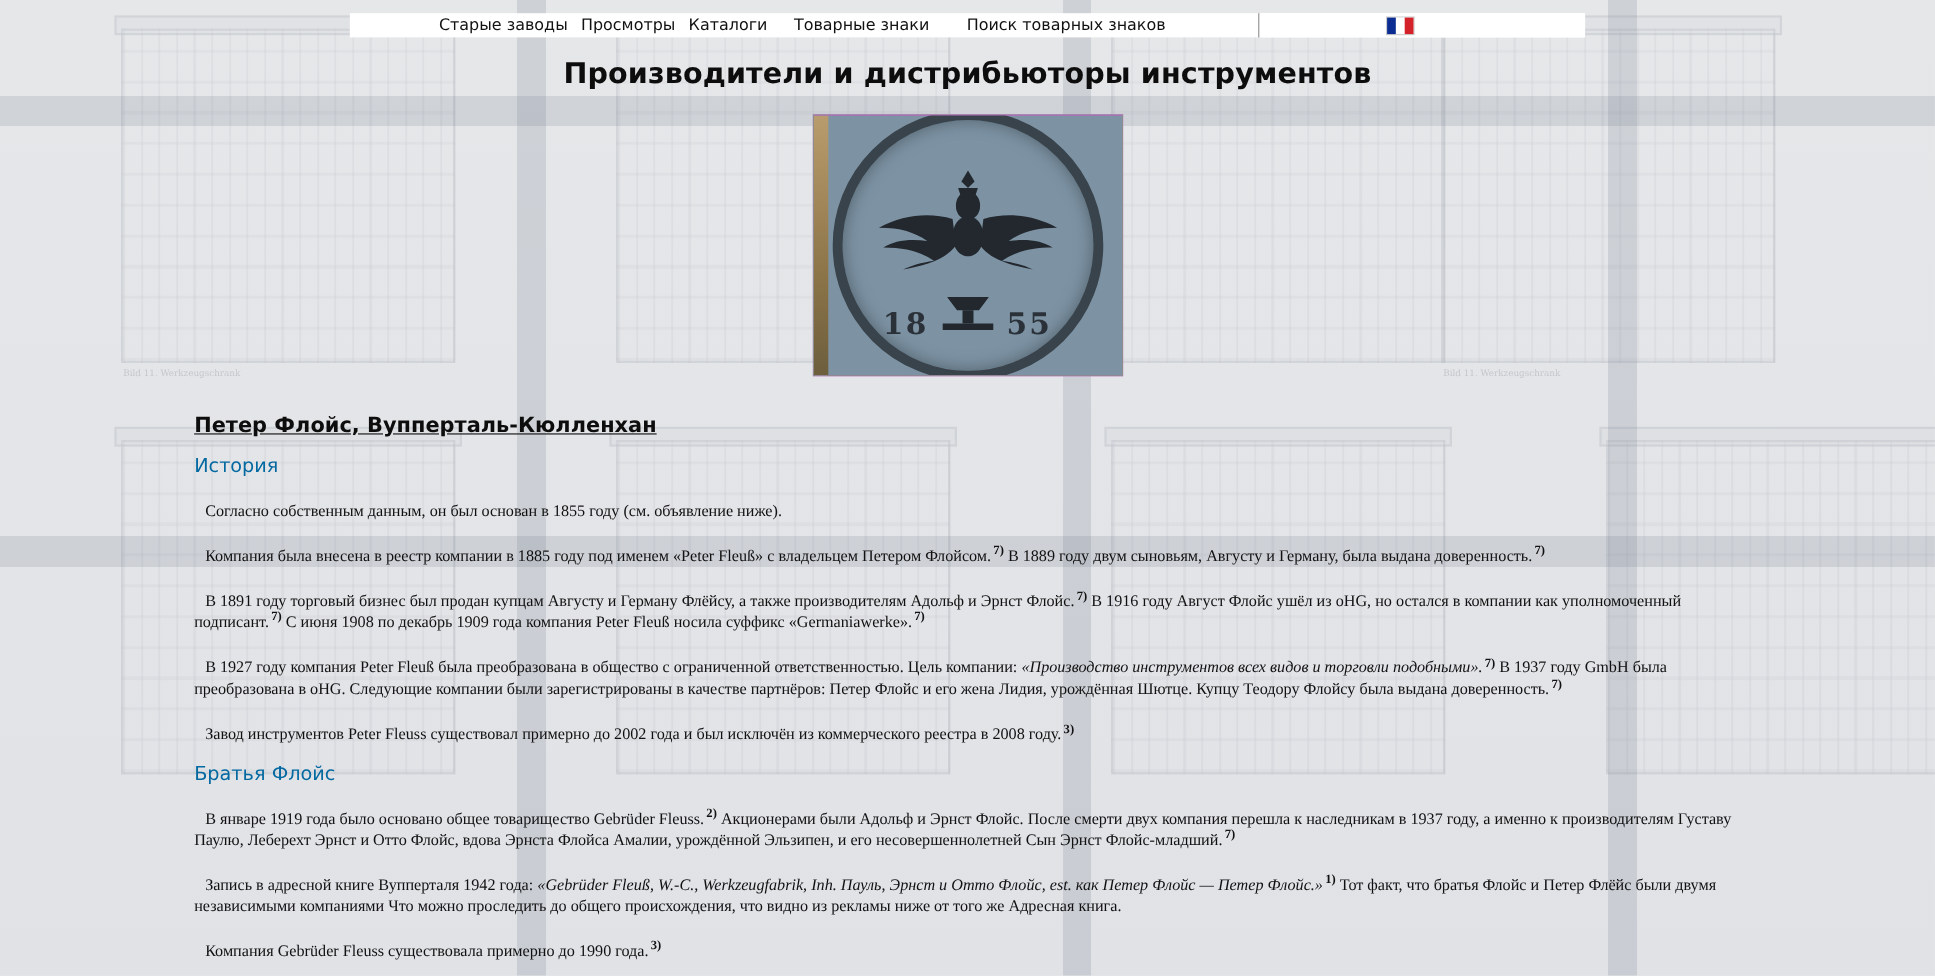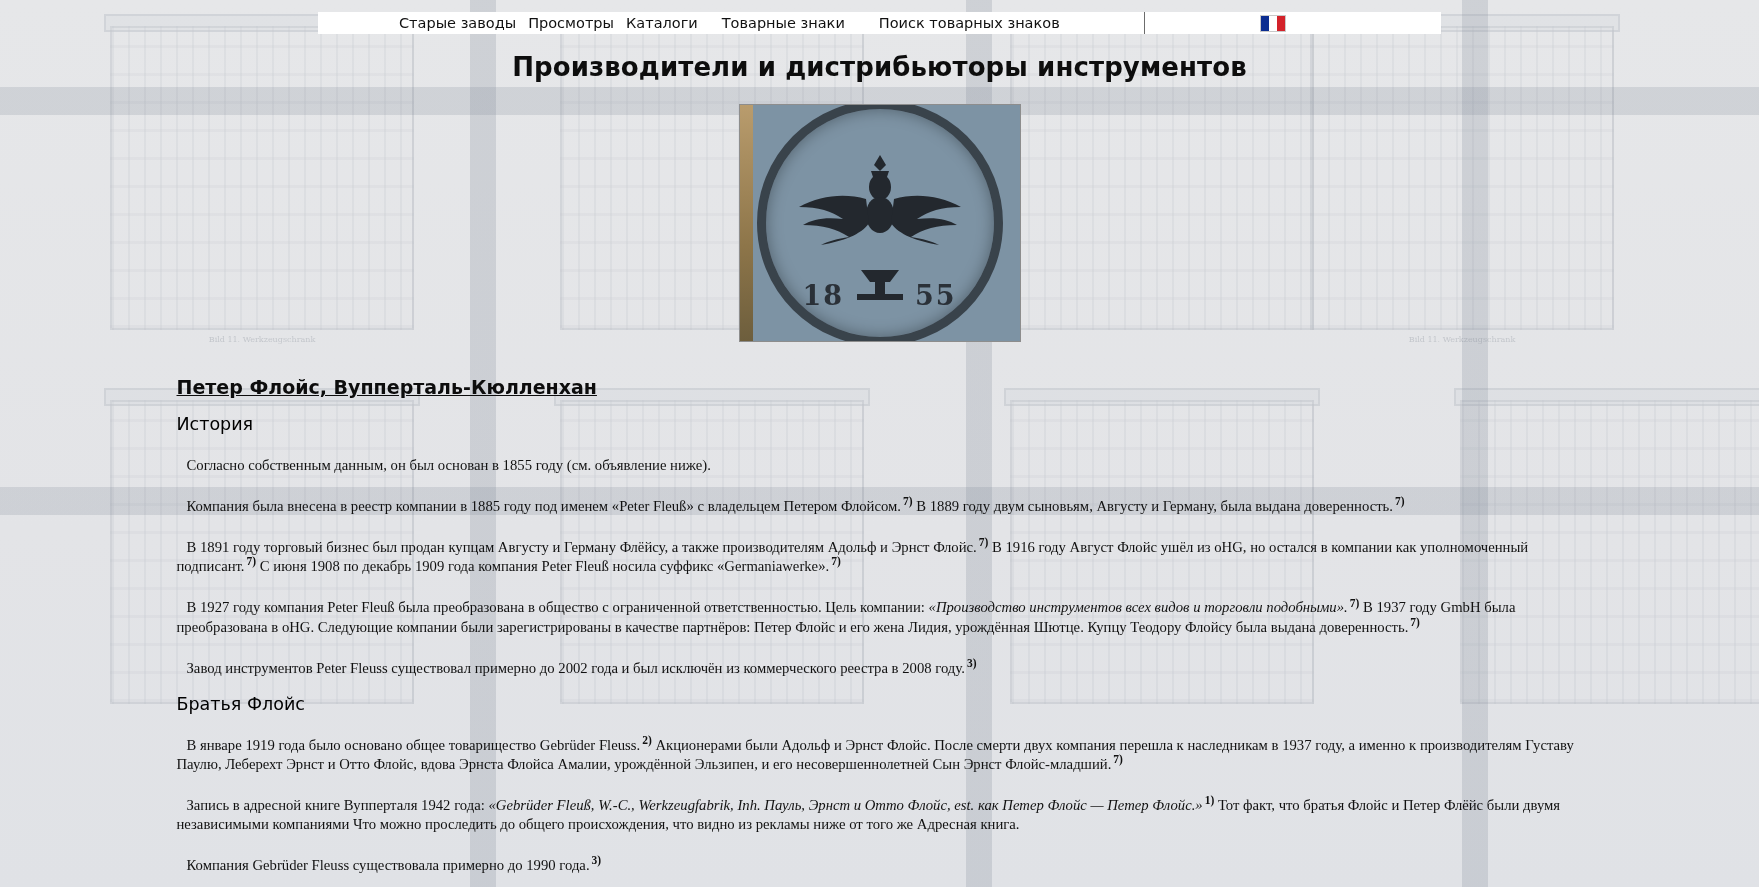--- a/index.html
+++ b/index.html
@@ -60,21 +60,21 @@
   .cab-cap {
     position: absolute;
     left: -8px; right: -8px; top: -14px; height: 14px;
     border: 2px solid rgba(110,120,135,0.40);
     background: rgba(180,188,198,0.35);
   }
   .cab-label {
     position: absolute;
     bottom: -16px;
     left: 0; right: 0;
-    text-align: center;
+    text-align: left;
     font-size: 8px;
     color: rgba(80,90,105,0.65);
     font-family: "DejaVu Serif", "Liberation Serif", serif;
     white-space: nowrap;
   }
 
   
   .page-col {
     position: absolute;
     left: 0; right: 0; top: 0;
@@ -226,21 +226,21 @@
     font-size: 19px;
     font-weight: bold;
     margin: 34px 0 0 92px;
     color: #0d0d0d;
     text-decoration: underline;
   }
   h3.sub-title {
     font-size: 17.5px;
     font-weight: normal;
     margin: 16px 0 6px 92px;
-    color: #000000;
+    color: #0369a1;
   }
   p.para {
     font-size: 14.7px;
     line-height: 1.30;
     margin: 22px 0 10px 92px;
     padding: 0;
     text-indent: 10px;
     color: #111;
     max-width: 1410px;
     font-family: Liberation Serif, serif;

